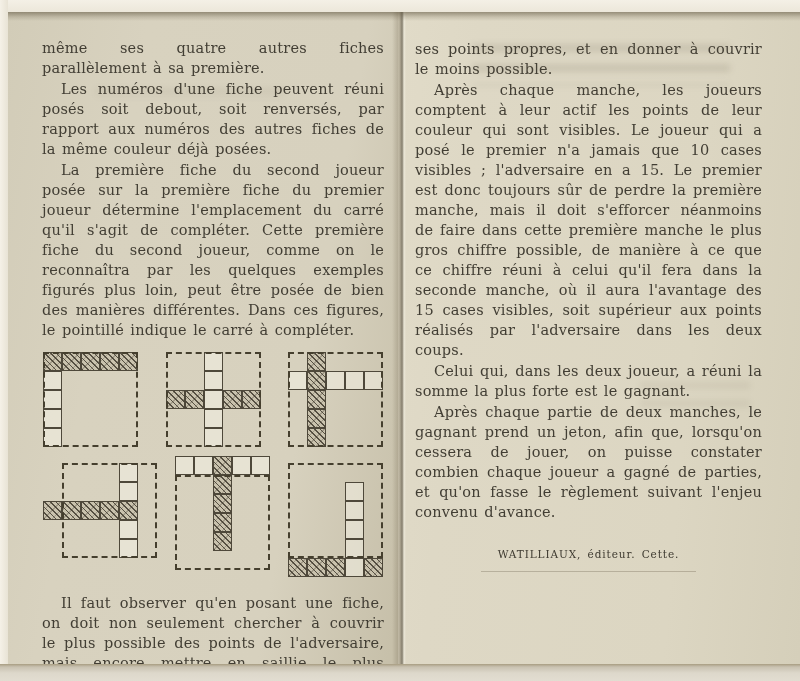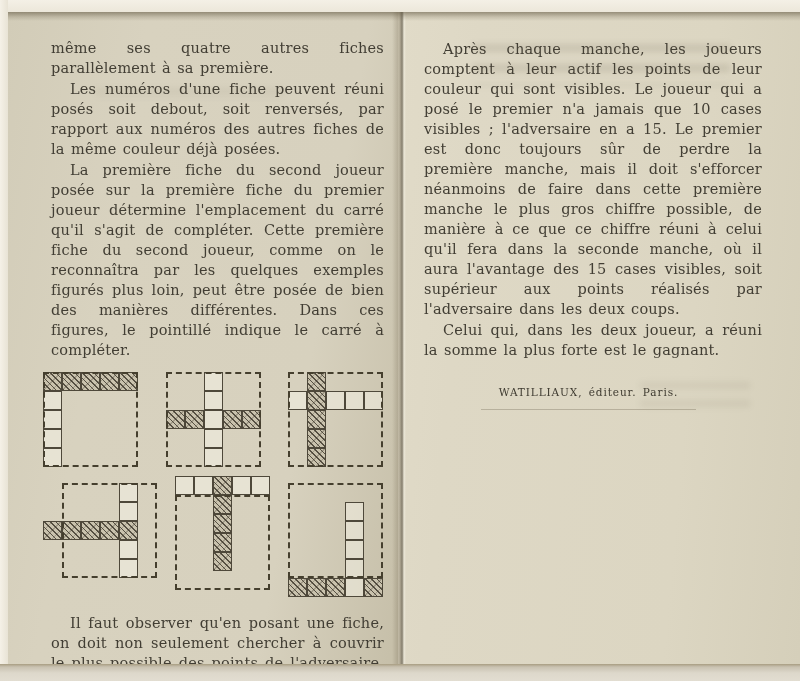--- a/index.html
+++ b/index.html
@@ -22,21 +22,21 @@
   .page-right{left:390px;right:0;
     background:linear-gradient(95deg,#e1dbc8 0%,#ded8c5 18%,#dcd6c2 70%,#d5cfba 100%);}
   .fold{position:absolute;left:384px;top:0;bottom:0;width:14px;
     background:linear-gradient(90deg,rgba(100,88,64,0) 0%,rgba(100,88,64,.30) 52%,rgba(58,50,34,.55) 72%,rgba(255,255,246,.35) 86%,rgba(100,88,64,0) 100%);}
 
   
   .page-inner{position:relative;height:100%;box-sizing:border-box;color:#423e34;
     font-size:14.5px;line-height:20px;text-align:justify;letter-spacing:.2px;word-spacing:1.5px;}
   .page-left .page-inner{padding:26px 14px 0 34px;}
   .page-right .page-inner{padding:27px 38px 0 17px;}
-  .para{margin:0 0 1px 9px;}
+  .para{margin:0 0 1px 0;}
   .ind{text-indent:19px;}
 
   
   .fig-block{margin:12px 1px 8px 1px;}
   .fig-row{display:flex;justify-content:space-between;align-items:flex-start;margin-bottom:16px;}
   .figure{position:relative;}
   .figure.raise{margin-top:-7px;}
   .cell{position:absolute;width:19px;height:19px;box-sizing:border-box;border:1px solid #4e483a;}
   .cell.plain{background:rgba(250,248,238,.45);}
   .cell.hatch{background-color:#c9c2ad;
@@ -149,24 +149,26 @@
               </div>
           </div>
         </div>
 
         <p class="para ind">Il faut observer qu'en posant une fiche, on doit non seulement chercher à couvrir le plus possible des points de l'adversaire, mais encore mettre en saillie le plus possible de</p>
       </div>
     </div>
 
     <div class="page page-right">
       <div class="page-inner">
+        <p class="para">ses points propres, et en donner à couvrir le moins possible.</p>
         <p class="para ind">Après chaque manche, les joueurs comptent à leur actif les points de leur couleur qui sont visibles. Le joueur qui a posé le premier n'a jamais que 10 cases visibles ; l'adversaire en a 15. Le premier est donc toujours sûr de perdre la première manche, mais il doit s'efforcer néanmoins de faire dans cette première manche le plus gros chiffre possible, de manière à ce que ce chiffre réuni à celui qu'il fera dans la seconde manche, où il aura l'avantage des 15 cases visibles, soit supérieur aux points réalisés par l'adversaire dans les deux coups.</p>
         <p class="para ind">Celui qui, dans les deux joueur, a réuni la somme la plus forte est le gagnant.</p>
+        <p class="para ind">Après chaque partie de deux manches, le gagnant prend un jeton, afin que, lorsqu'on cessera de jouer, on puisse constater combien chaque joueur a gagné de parties, et qu'on fasse le règlement suivant l'enjeu convenu d'avance.</p>
 
-        <div class="imprint">WATILLIAUX, éditeur. Paris.</div>
+        <div class="imprint">WATILLIAUX, éditeur. Cette.</div>
         <div class="imprint-rule"></div>
       </div>
     </div>
 
     <div class="fold"></div>
     <div class="crease-top"></div>
   </div>
 
   <div class="bottom-surface"></div>
 

